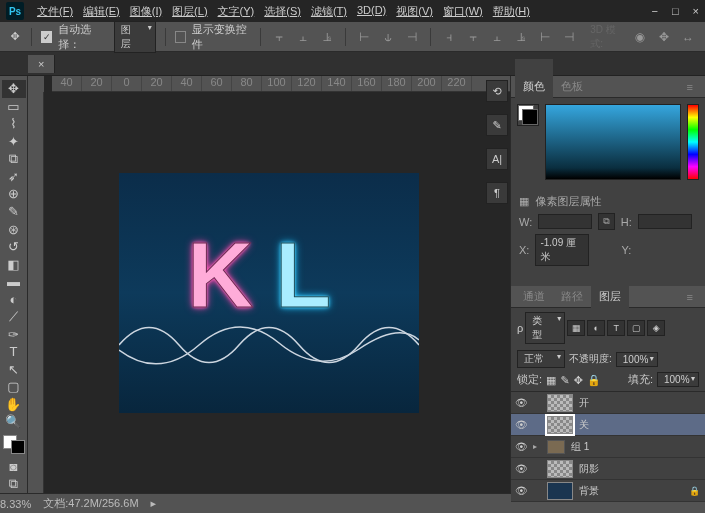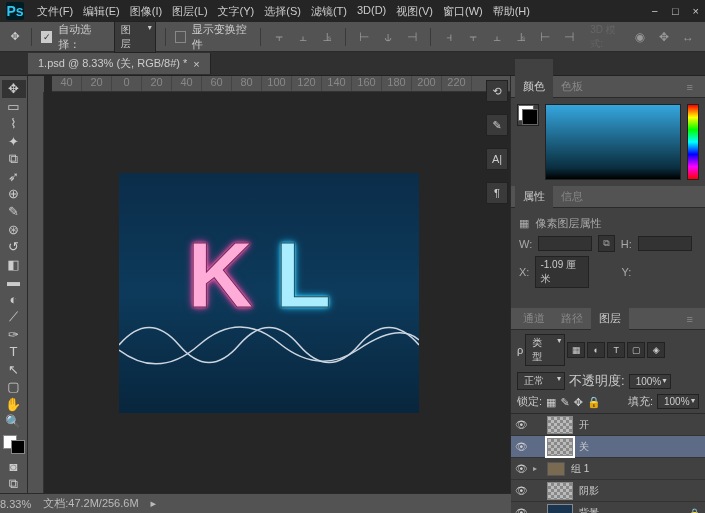--- a/index.html
+++ b/index.html
@@ -1,20 +1,20 @@
 <!DOCTYPE html>
 <html><head>
 <meta charset="utf-8">
 <style>
 * { margin: 0; padding: 0; box-sizing: border-box; font-family: "Microsoft YaHei", sans-serif; font-size: 11px; }
 body { width: 705px; height: 513px; background: #535353; color: #ccc; overflow: hidden; position: relative; }
 .titlebar { height: 22px; background: #252525; display: flex; align-items: center; padding: 0 6px; }
-.ps-logo { width: 18px; height: 18px; background: #001d26; color: #31c5f0; display: flex; align-items: center; justify-content: center; font-weight: bold; font-size: 14px; border-radius: 2px; margin-right: 8px; }
+.ps-logo { width: 18px; height: 18px; background: #001d26; color: #31c5f0; display: flex; align-items: center; justify-content: center; font-weight: bold; font-size: 10px; border-radius: 2px; margin-right: 8px; }
 .menu { display: flex; gap: 0; color: #ccc; }
-.menu span { padding: 0 5px; cursor: default; }
+.menu span { padding: 0 5px; cursor: default; text-decoration: underline; }
 .wincontrols { margin-left: auto; display: flex; gap: 14px; color: #ccc; font-size: 14px; }
 .optionsbar { height: 30px; background: #535353; border-bottom: 1px solid #2a2a2a; display: flex; align-items: center; padding: 0 8px; gap: 6px; }
 .tool-icon-small { width: 16px; height: 16px; display: inline-flex; align-items: center; justify-content: center; }
 .checkbox { width: 12px; height: 12px; background: #ccc; display: inline-flex; align-items: center; justify-content: center; color: #333; font-size: 9px; }
 .dropdown-small { background: #3b3b3b; border: 1px solid #222; padding: 1px 16px 1px 6px; color: #ccc; position: relative; font-size: 10px; }
 .dropdown-small:after { content: "▾"; position: absolute; right: 3px; top: 1px; font-size: 8px; }
 .sep { width: 1px; height: 18px; background: #3a3a3a; margin: 0 3px; }
 .align-btn { width: 20px; height: 20px; display: flex; align-items: center; justify-content: center; color: #999; font-size: 12px; }
 .tabbar { height: 24px; background: #303030; display: flex; align-items: center; padding-left: 28px; border-bottom: 1px solid #222; }
 .doctab { background: #535353; padding: 3px 10px; color: #ccc; font-size: 10px; border-right: 1px solid #222; display: flex; align-items: center; gap: 6px; }
@@ -116,21 +116,20 @@
   <span class="align-btn">⊣</span>
   <div class="spacer"></div>
   <span style="color:#666;font-size:10px">3D 模式:</span>
   <span class="align-btn">◉</span>
   <span class="align-btn">✥</span>
   <span class="align-btn">↔</span>
 </div>
 
 <div class="tabbar">
   <div class="doctab">
-    <span>1.psd @ 8.33% (关, RGB/8#) *</span>
     <span>×</span>
   </div>
 </div>
 
 <div class="main">
   <div class="toolbar">
     <div class="tb" style="background:#333">✥</div>
     <div class="tb">▭</div>
     <div class="tb">⌇</div>
     <div class="tb">✦</div>
@@ -205,24 +204,20 @@
       <div class="color-swatches">
         <div class="csbox">
           <div class="csfg"></div>
             <div class="csbg"></div>
         </div>
       </div>
       <div class="gradient-box"></div>
       <div class="hue-strip"></div>
     </div>
 
-    <div class="panel-tabs">
-      <span class="active">属性</span>
-      <span>信息</span>
-    </div>
     <div class="props-panel">
       <div class="props-row">
         <span>▦</span>
         <span>像素图层属性</span>
       </div>
       <div class="props-row">
         <span>W:</span>
         <input class="prop-input" style="">
         <span class="link-icon">⧉</span>
         <span>H:</span>
@@ -248,21 +243,21 @@
         <div class="kind-row">
           <span>ρ</span>
           <span class="dropdown-small" style="flex:0 0 40px">类型</span>
           <span class="kind-box">▦</span>
           <span class="kind-box">◐</span>
           <span class="kind-box">T</span>
           <span class="kind-box">▢</span>
           <span class="kind-box">◈</span>
         </div>
         <span class="dropdown-small" style="width:48px">正常</span>
-        <span style="font-size:13px">不透明度:</span>
+        <span style="font-size:10px">不透明度:</span>
         <span class="dropdown-small" style="width:42px">100%</span>
         <div style="width:100%;display:flex;align-items:flex-end;gap:4px;font-size:9px">
           <span>锁定:</span>
           <span>▦</span>
           <span>✎</span>
           <span>✥</span>
           <span>🔒</span>
           <span class="spacer"></span>
           <span>填充:</span>
           <span class="dropdown-small" style="width:42px">100%</span>

